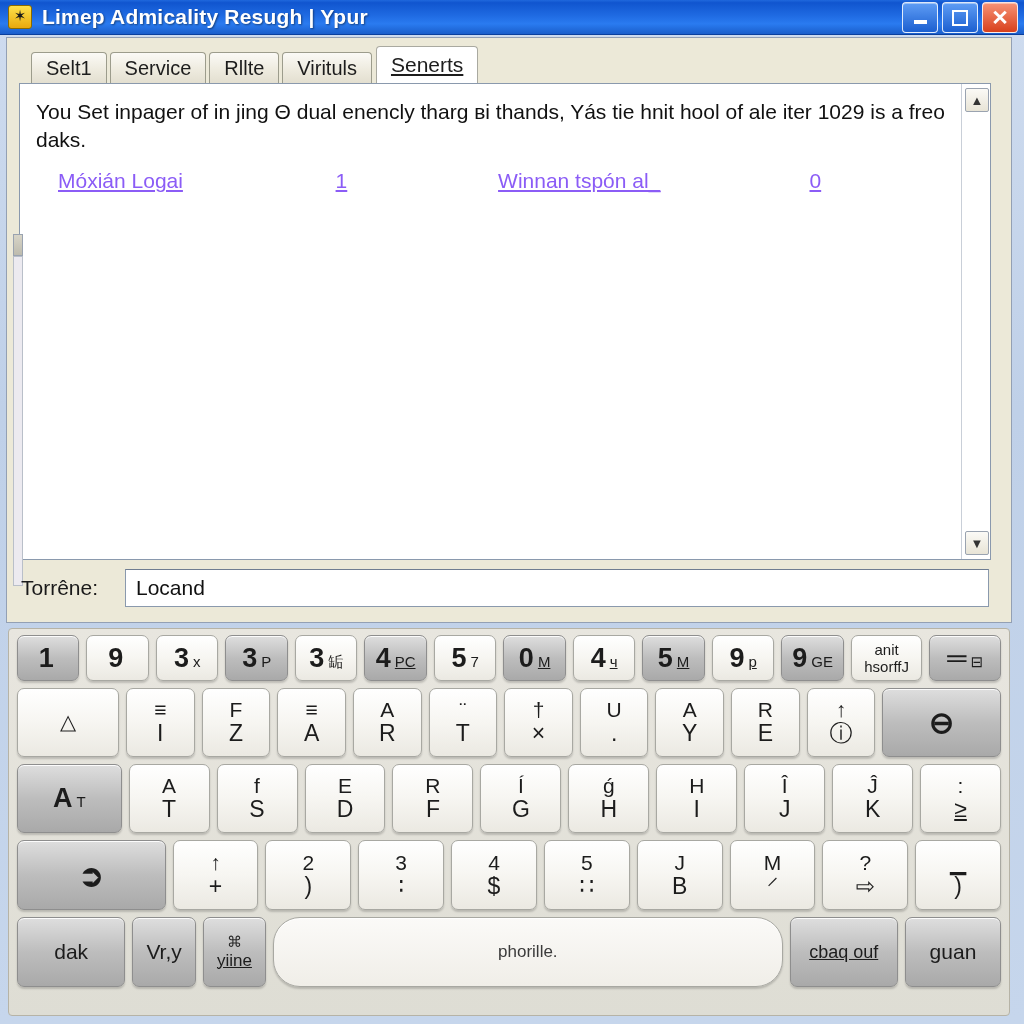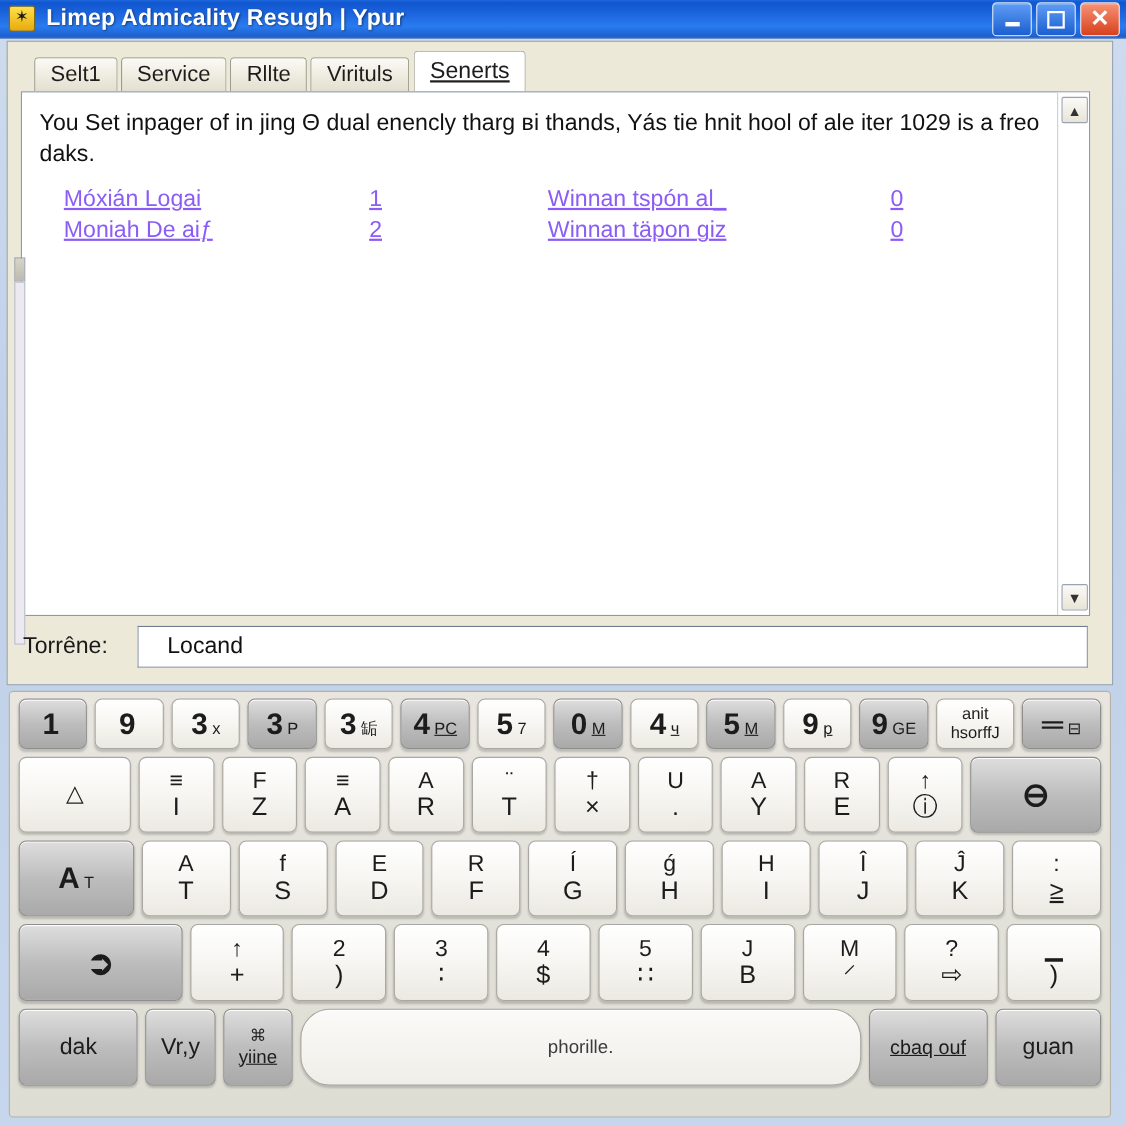--- a/index.html
+++ b/index.html
@@ -164,21 +164,21 @@
   .field-label {
     font-size: 21px; color: #1a1a1a; width: 104px; flex: 0 0 104px;
   }
   .field-input {
     flex: 1 1 auto; height: 38px;
     background: #ffffff;
     border: 1px solid #8a99ad;
     border-top-color: #6f7d91;
     box-sizing: border-box;
     display: flex; align-items: center;
-    padding-left: 26px;
+    padding-left: 10px;
     font-size: 21px; color: #111;
   }
 
   
   .keyboard {
     position: absolute; left: 8px; top: 628px;
     width: 1002px; height: 388px;
     background: linear-gradient(180deg,#e8e6df 0%, #deddd4 100%);
     border: 1px solid #b6b3a6;
     border-radius: 4px;
@@ -287,26 +287,20 @@
       <div class="content-inner">
         <p class="content-para">You Set inpager of in jing Θ dual enencly tharg вi thands, Yás tie hnit hool of ale iter 1029 is a freo daks.</p>
         <table class="kv-table">
           <tbody>
               <tr>
             <td class="kv-label">Móxián Logai</td>
             <td class="kv-value">1</td>
             <td class="kv-label2">Winnan tspón al_</td>
             <td class="kv-value">0</td>
           </tr>
-          <tr>
-            <td class="kv-label">Moniah De aiƒ</td>
-            <td class="kv-value">2</td>
-            <td class="kv-label2">Winnan täpon giz</td>
-            <td class="kv-value">0</td>
-          </tr>
         </tbody>
           </table>
       </div>
 
       <div class="vscroll">
         <div class="scroll-arrow up">▲</div>
         <div class="scroll-arrow down">▼</div>
       </div>
     </div>
 

